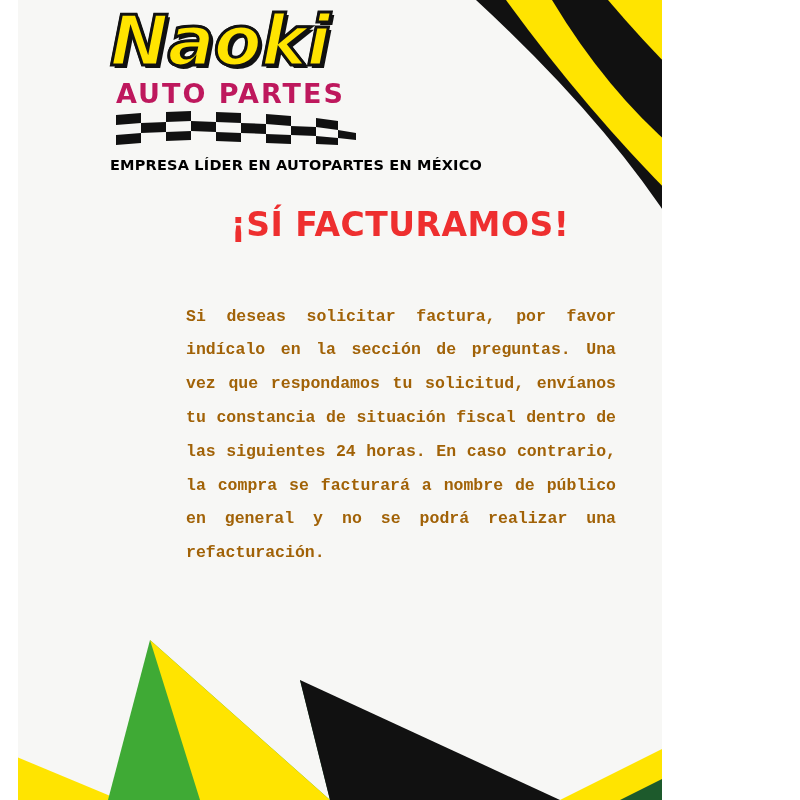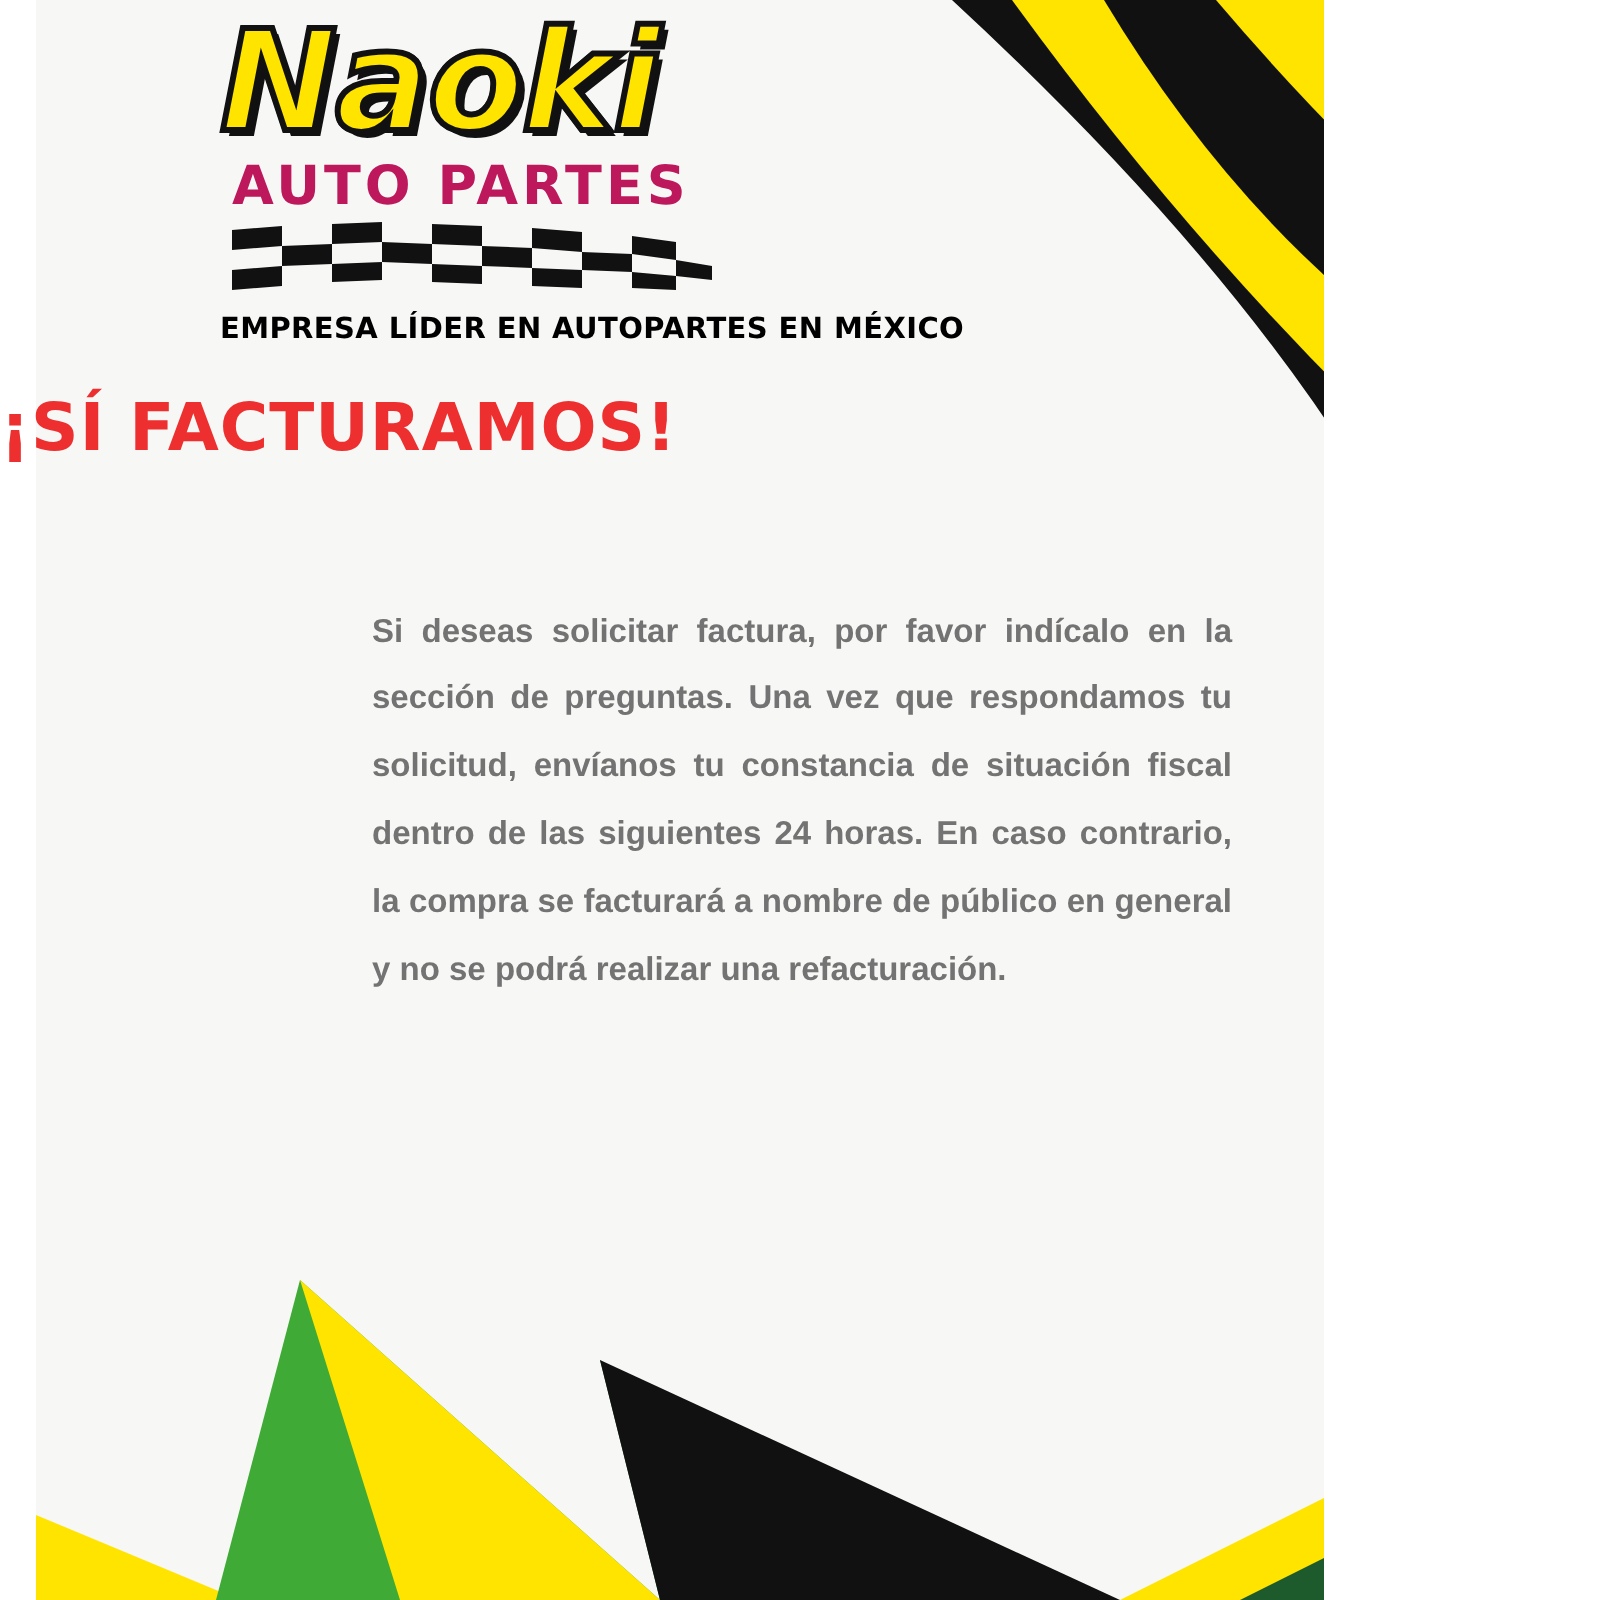--- a/index.html
+++ b/index.html
@@ -102,40 +102,40 @@
     font-size: 14.5px;
     font-weight: bold;
     letter-spacing: 0.2px;
     color: #000000;
     white-space: nowrap;
   }
 
   
   #headline {
     position: absolute;
-    top: 194px;
+    top: 205px;
     left: 0;
     width: 800px;
-    text-align: left;
+    text-align: center;
     font-family: "DejaVu Sans", sans-serif;
     font-size: 33px;
     font-weight: bold;
     letter-spacing: 0.5px;
     color: #ee2f2f;
   }
   #body-copy {
     position: absolute;
     top: 283px;
     left: 186px;
     width: 430px;
-    font-family: Liberation Sans, sans-serif;
+    font-family: Liberation Mono, monospace;
     font-size: 16.5px;
     font-weight: bold;
     line-height: 2.05;
-    color: #737373;
+    color: #a16207;
     text-align: justify;
     text-justify: inter-word;
   }
 </style>
 </head>
 <body>
 
 <div id="poster">
 
   <svg id="top-right-deco" class="corner-svg" viewBox="0 0 320 230" preserveAspectRatio="none">

